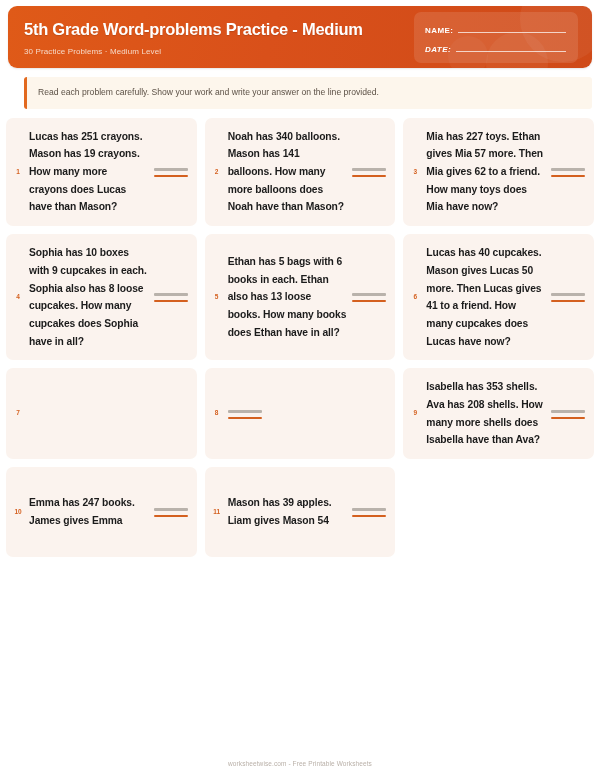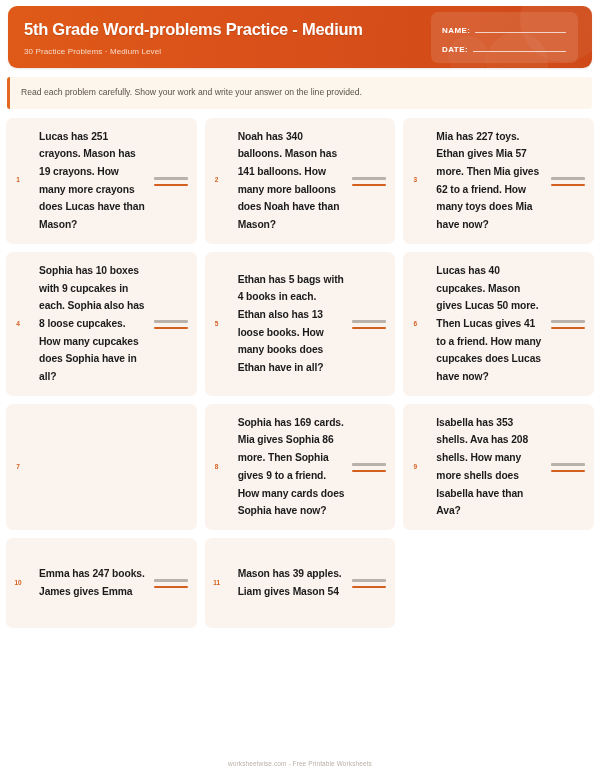--- a/index.html
+++ b/index.html
@@ -75,47 +75,47 @@
     font-size: 8px;
     font-weight: normal;
     margin-top: 8px;
     letter-spacing: 0.12px;
   }
 
   .namebox {
     background: rgba(255,255,255,0.115);
     border-radius: 7px;
     padding: 8px 12px 8px 11px;
-    width: 147px;
+    width: 164px;
   }
   .namebox-row {
     display: flex;
     align-items: flex-end;
     gap: 5px;
     height: 16px;
   }
-  .namebox-row + .namebox-row { margin-top: 3px; }
+  .namebox-row + .namebox-row { margin-top: 3px; font-style: italic; }
   .namebox-label {
     color: #ffffff;
     font-size: 8px;
     font-weight: bold;
     letter-spacing: 0.45px;
     white-space: nowrap;
     padding-bottom: 1px;
   }
   .namebox-line {
     flex: 1;
     height: 1px;
     background: rgba(255,255,255,0.72);
     margin-bottom: 3px;
   }
 
   
   .instructions {
-    margin: 9px 8px 0 7px;
+    margin: 9px 8px 0 24px;
     background: #fdf6ec;
     border-left: 3px solid #e2691f;
     border-radius: 3px;
     padding: 10px 12px 10px 11px;
     min-height: 30px;
     display: flex;
     align-items: center;
   }
   .instructions-text {
     font-size: 8.6px;
@@ -130,21 +130,21 @@
     grid-template-columns: repeat(3, 1fr);
     column-gap: 8px;
     row-gap: 8px;
   }
   .card {
     background: #fbf3ee;
     border-radius: 7px;
     padding: 10px 9px 10px 6px;
     display: flex;
     align-items: center;
-    gap: 15px;
+    gap: 5px;
     min-height: 90px;
   }
   .card-num {
     color: #d4601f;
     font-size: 6.5px;
     font-weight: bold;
     width: 12px;
     flex: 0 0 12px;
     text-align: center;
     line-height: 1;
@@ -265,21 +265,21 @@
           <div class="card-text">Sophia has 10 boxes with 9 cupcakes in each. Sophia also has 8 loose cupcakes. How many cupcakes does Sophia have in all?</div>
           <div class="answer-lines">
             <div class="answer-line-top"></div>
             <div class="answer-line-bottom"></div>
           </div>
         </div>
       </div>
       <div class="card">
         <div class="card-num">5</div>
         <div class="card-body">
-          <div class="card-text">Ethan has 5 bags with 4 books in each. Ethan also has 13 loose books. How many books does Ethan have in all?</div>
+          <div class="card-text">Ethan has 5 bags with 6 books in each. Ethan also has 13 loose books. How many books does Ethan have in all?</div>
           <div class="answer-lines">
             <div class="answer-line-top"></div>
             <div class="answer-line-bottom"></div>
           </div>
         </div>
       </div>
       <div class="card">
         <div class="card-num">6</div>
         <div class="card-body">
           <div class="card-text">Lucas has 40 cupcakes. Mason gives Lucas 50 more. Then Lucas gives 41 to a friend. How many cupcakes does Lucas have now?</div>
@@ -288,21 +288,20 @@
             <div class="answer-line-bottom"></div>
           </div>
         </div>
       </div>
       <div class="card">
         <div class="card-num">7</div>
       </div>
       <div class="card">
         <div class="card-num">8</div>
         <div class="card-body">
-          <div class="card-text">Sophia has 169 cards. Mia gives Sophia 86 more. Then Sophia gives 9 to a friend. How many cards does Sophia have now?</div>
           <div class="answer-lines">
             <div class="answer-line-top"></div>
             <div class="answer-line-bottom"></div>
           </div>
         </div>
       </div>
       <div class="card">
         <div class="card-num">9</div>
         <div class="card-body">
           <div class="card-text">Isabella has 353 shells. Ava has 208 shells. How many more shells does Isabella have than Ava?</div>

